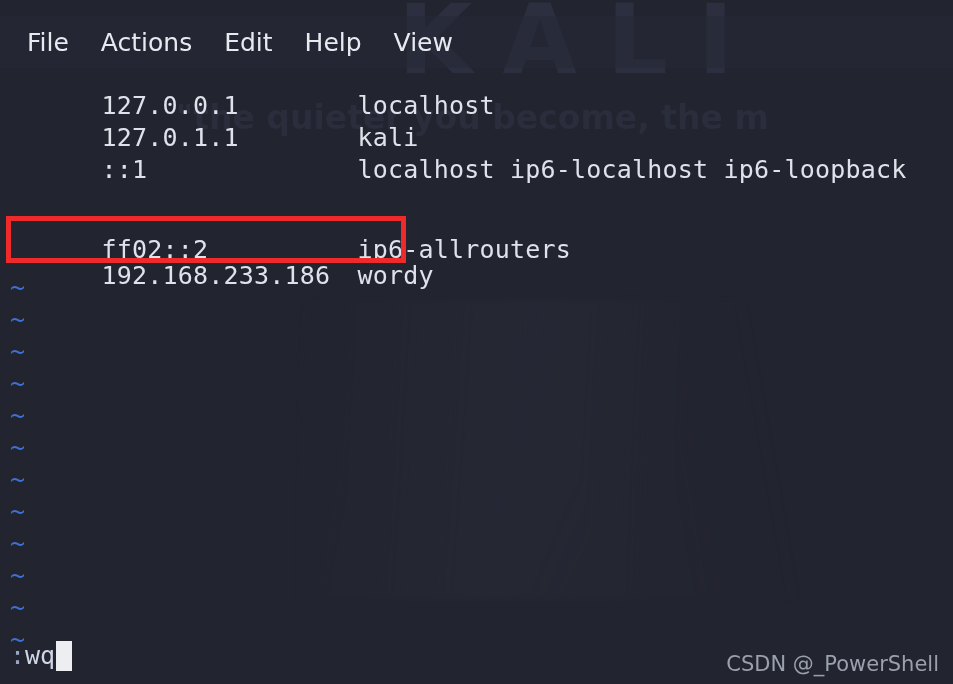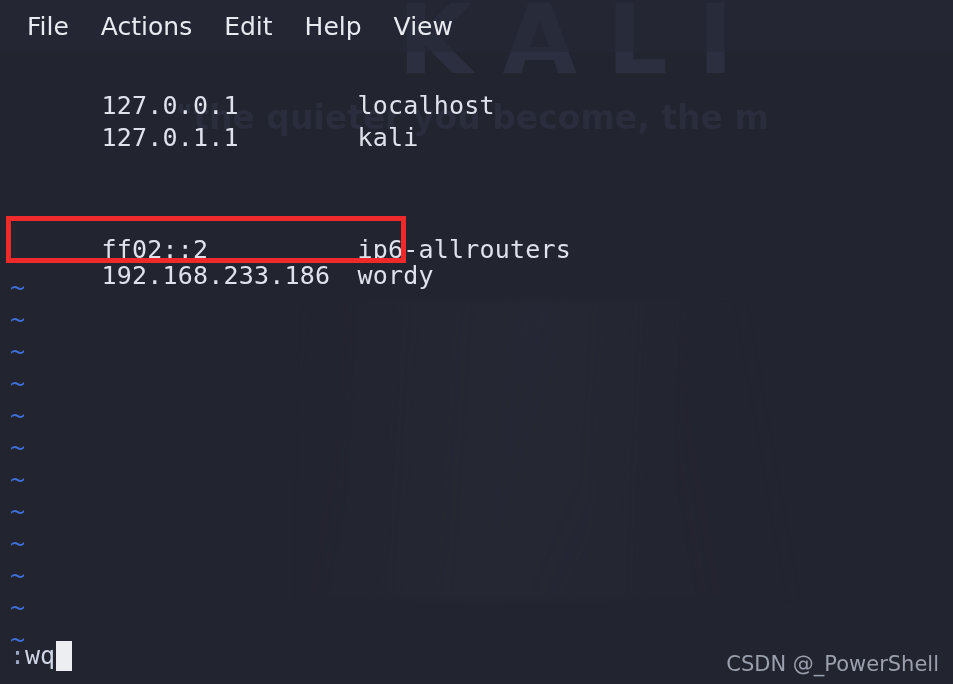--- a/index.html
+++ b/index.html
@@ -56,21 +56,21 @@
     background:
       linear-gradient(100deg, rgba(45,48,62,0) 0%, rgba(45,48,62,0.55) 35%, rgba(45,48,62,0) 60%),
       linear-gradient(80deg, rgba(45,48,62,0) 10%, rgba(45,48,62,0.35) 45%, rgba(45,48,62,0) 75%);
     opacity: 0.5;
     filter: blur(3px);
   }
 
   
   .menubar {
     position: absolute;
-    top: 0;
+    top: 16px;
     left: 0;
     width: 953px;
     height: 52px;
     background: rgba(38,41,54,0.55);
     display: flex;
     align-items: center;
     z-index: 4;
   }
   .menu-item {
     font-family: "DejaVu Sans", sans-serif;
@@ -192,20 +192,23 @@
     <div class="menu-item">View</div>
   </div>
 
   <div class="terminal">
 
     <div class="line" style="top:6px;">
       <span class="addr">127.0.0.1</span><span class="host">localhost</span>
     </div>
     <div class="line" style="top:38px;">
       <span class="addr">127.0.1.1</span><span class="host">kali</span>
+    </div>
+    <div class="line" style="top:70px;">
+      <span class="addr">::1</span><span class="host">localhost ip6-localhost ip6-loopback</span>
     </div>
     <div class="line" style="top:150px;">
       <span class="addr">ff02::2</span><span class="host">ip6-allrouters</span>
     </div>
     <div class="line" style="top:176px;">
       <span class="addr">192.168.233.186</span><span class="host">wordy</span>
     </div>
 
     <div class="tilde" style="top:220px;">~</div>
     <div class="tilde" style="top:252px;">~</div>

